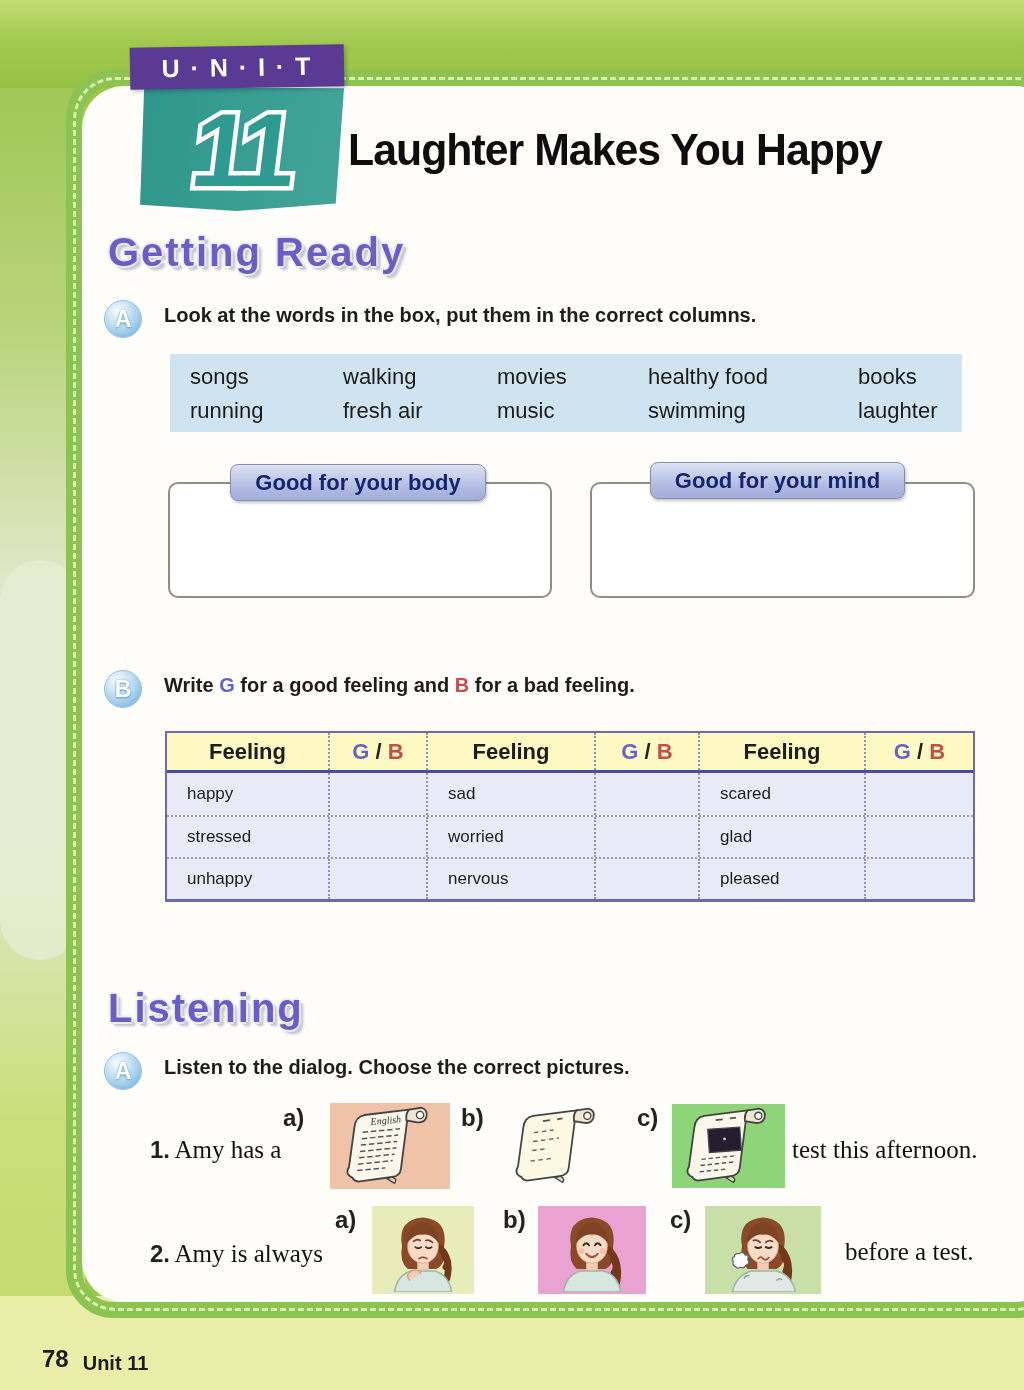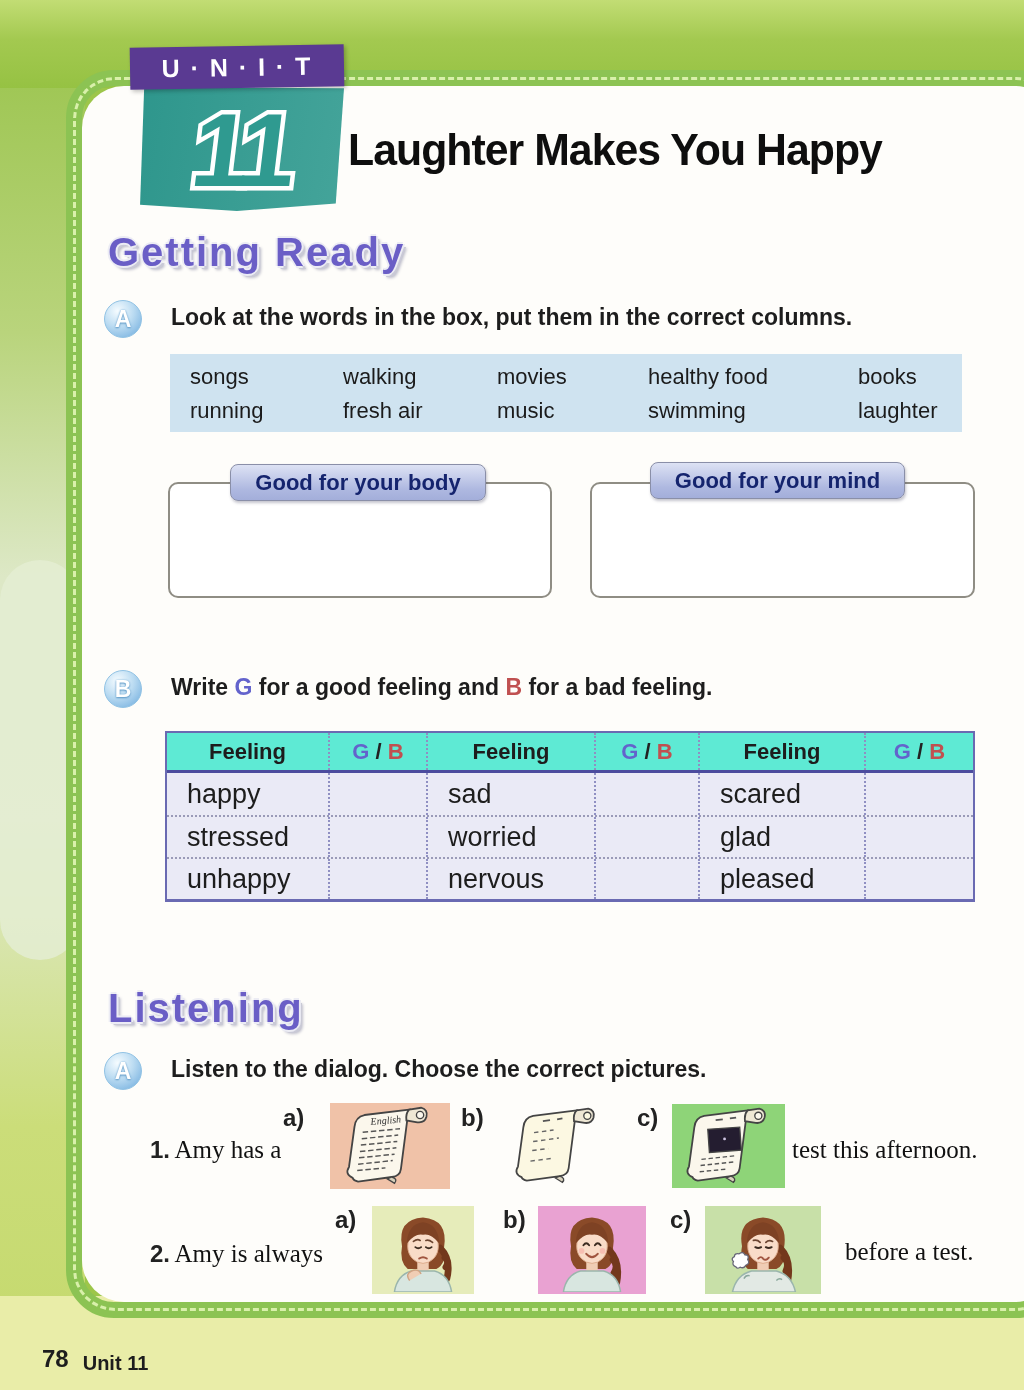--- a/index.html
+++ b/index.html
@@ -40,41 +40,41 @@
     text-shadow:2px 0 0 #ececf4,-2px 0 0 #ececf4,0 2px 0 #ececf4,0 -2px 0 #ececf4,
       3px 3px 0 #c9c9d6, 4px 4px 3px #bdbdca; }
   .h-getting { top:230px; }
   .h-listening { top:986px; }
   
   .badge { position:absolute; width:38px; height:38px; border-radius:50%;
     background:radial-gradient(circle at 35% 28%, #f6fcff, #bcdcf2 45%, #8fc0e6 75%, #6ea6d4);
     border:1px solid #90c2e4; color:#fff; font-weight:800; font-size:23px;
     display:flex; align-items:center; justify-content:center;
     text-shadow:0 1px 2px #5d98c6, 0 0 2px #7fb2da; }
-  .instr { position:absolute; left:171px; font-size:23px; font-weight:700; color:#1d1d1d; }
+  .instr { position:absolute; left:164px; font-size:20px; font-weight:700; color:#1d1d1d; }
   
   .word-box { position:absolute; left:170px; top:354px; width:792px; height:78px;
     background:#cfe3f0; padding:10px 0 0 20px; }
   .word-row { display:grid; grid-template-columns:153px 154px 151px 210px 1fr; height:34px; }
   .word { font-size:22px; color:#1b1b1b; }
   
   .col-box { position:absolute; height:116px; background:#fff;
     border:2px solid #8f8d84; border-radius:10px; }
   .col-tab { position:absolute; height:37px; border:1.5px solid #8a8fa8; border-radius:8px;
     background:linear-gradient(#dde2f4, #aeb8e0 70%, #a3aeda);
     display:flex; align-items:center; justify-content:center;
     font-size:22px; font-weight:700; color:#15246e; box-shadow:1px 2px 3px rgba(60,60,90,.3); z-index:3; }
   
   .gr-table { position:absolute; left:165px; top:731px; width:810px;
     border:2px solid #6a6ab2; border-bottom-width:3px; }
   .gr-row { display:grid; grid-template-columns:163px 98px 168px 104px 166px 1fr; }
-  .gr-head { background:#5eead4; border-bottom:3px solid #4c4c9e; height:40px;text-align:center; }
+  .gr-head { background:#fef9c3; border-bottom:3px solid #4c4c9e; height:40px;text-align:center; }
   .gr-body .gr-row { height:42px; background:#eaeaf6; }
   .gr-body .gr-row + .gr-row { border-top:2px dotted #9a9ab8; }
-  .cell { display:flex; align-items:center; font-size:27px; color:#1d1d1d;
+  .cell { display:flex; align-items:center; font-size:17px; color:#1d1d1d;
     border-right:2px dotted #8f8fc2; padding-left:20px; }
   .cell:last-child { border-right:none; }
   .gr-head .cell { font-weight:700; justify-content:center; padding-left:0; font-size:22px; }
   .g-letter { color:#6363cc; font-weight:700; }
   .b-letter { color:#c05050; font-weight:700; }
   .sep-letter { color:#222; font-weight:700; white-space:pre; }
   
   .serif { font-family:"Liberation Serif", serif; font-size:25px; color:#111; }
   .q-num { font-family:"Liberation Sans", sans-serif; font-weight:700; font-size:24px; color:#222; }
   .opt-label { position:absolute; font-weight:700; font-size:24px; color:#222; }

